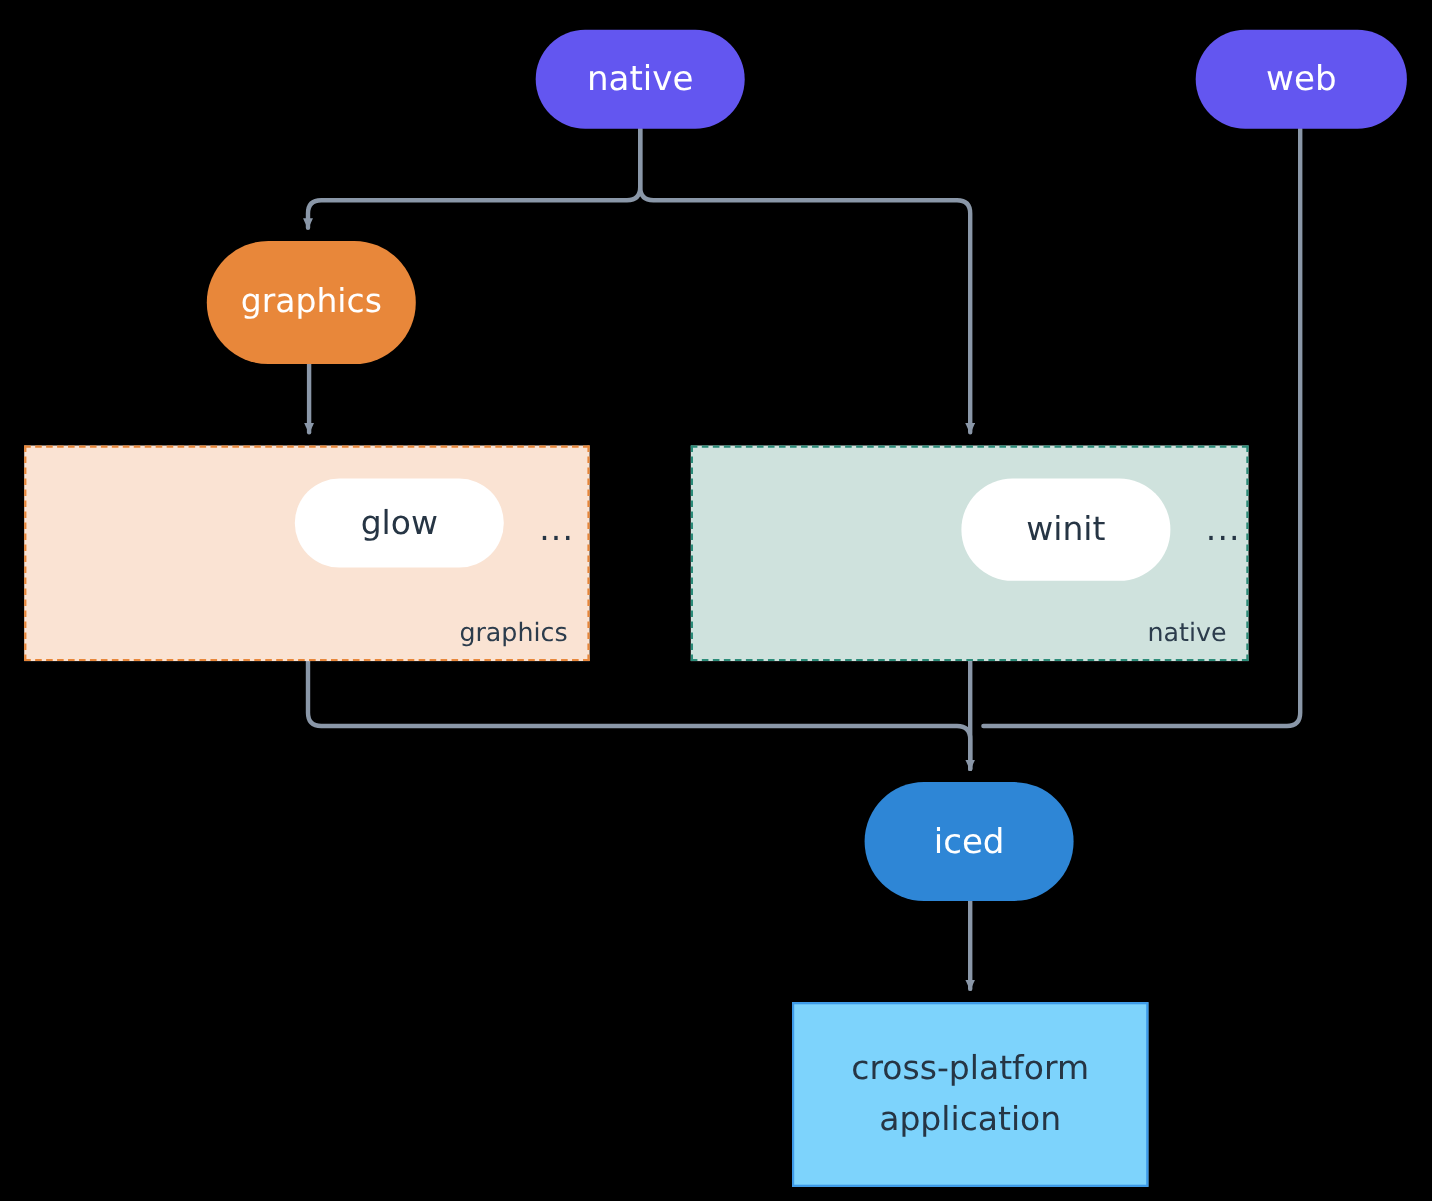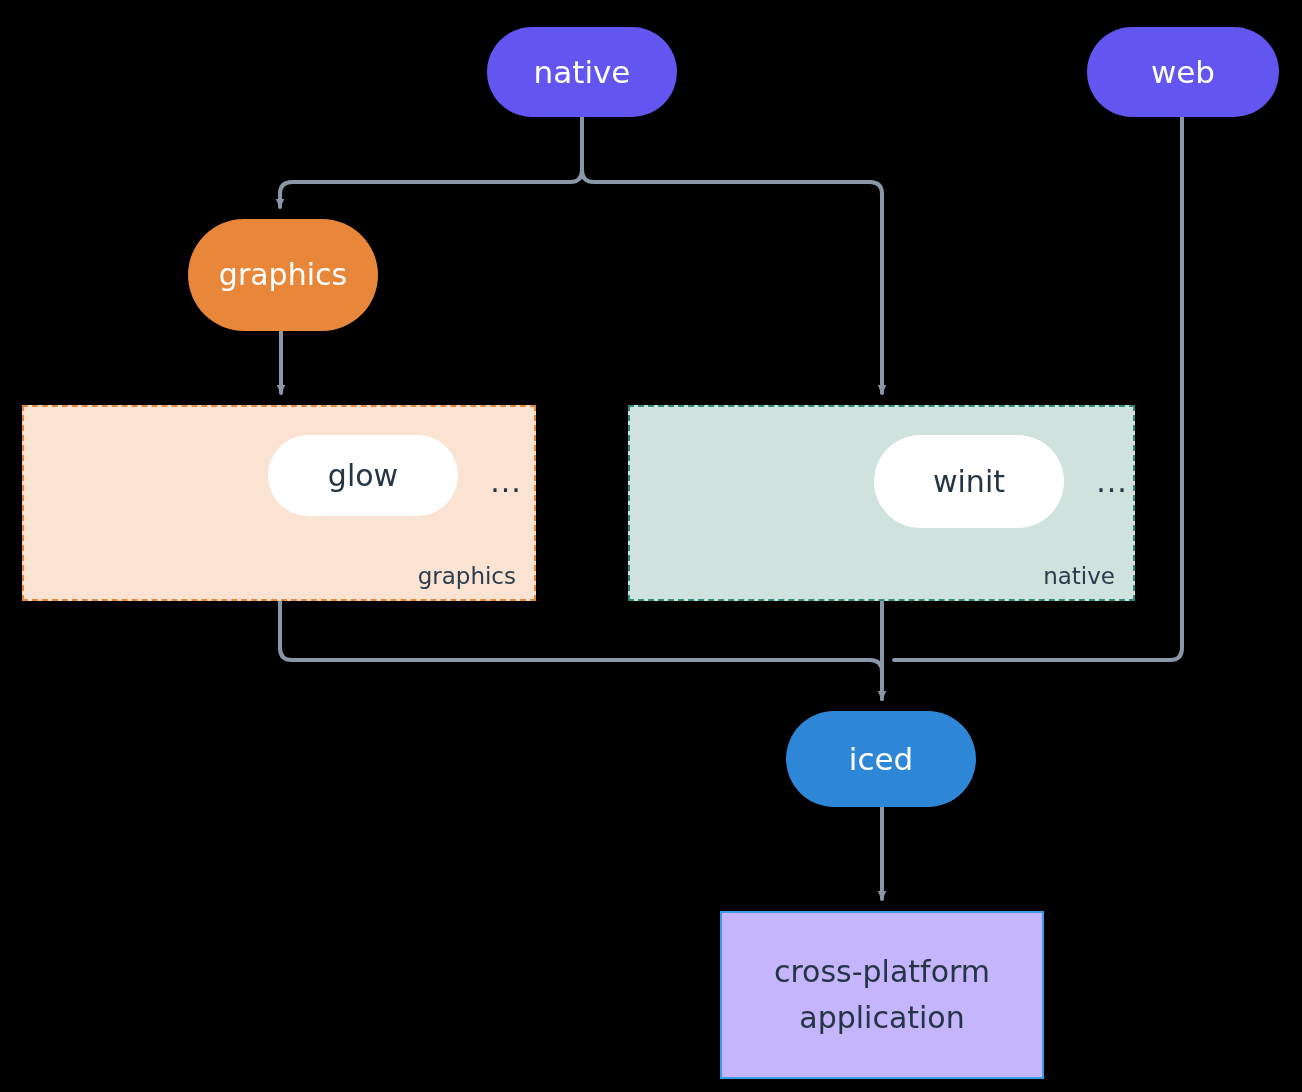--- a/index.html
+++ b/index.html
@@ -43,21 +43,21 @@
     left: 487px;  top: 27px;  width: 190px;  height: 90px;
   }
   #node-web {
     left: 1087px; top: 27px;  width: 192px;  height: 90px;
   }
   #node-graphics {
     left: 188px;  top: 219px; width: 190px;  height: 112px;
     font-size: 30px;
   }
   #node-iced {
-    left: 786px;  top: 711px; width: 190px;  height: 96px;
+    left: 786px;  top: 711px; width: 190px;  height: 108px;
     font-size: 31px;
   }
   
   .cluster {
     position: absolute;
     box-sizing: border-box;
     border-style: dashed;
     border-width: 2px;
   }
   #cluster-renderers {
@@ -102,21 +102,21 @@
     justify-content: center;
     font-size: 30px;
     color: #263544;
     letter-spacing: 1px;
   }
   #ellipsis-renderers { left: 452px; width: 60px; }
   #ellipsis-shells    { left: 452px; width: 60px; }
   
   #node-application {
     left: 720px; top: 911px; width: 324px; height: 168px;
-    background: #c4b5fd;
+    background: #7dd3fc;
     border: 2px solid #3D9AE8;
     color: #263544;
     font-size: 30px;
     line-height: 1.55;
   }
 </style>
 </head>
 <body>
 
 <div id="stage">

